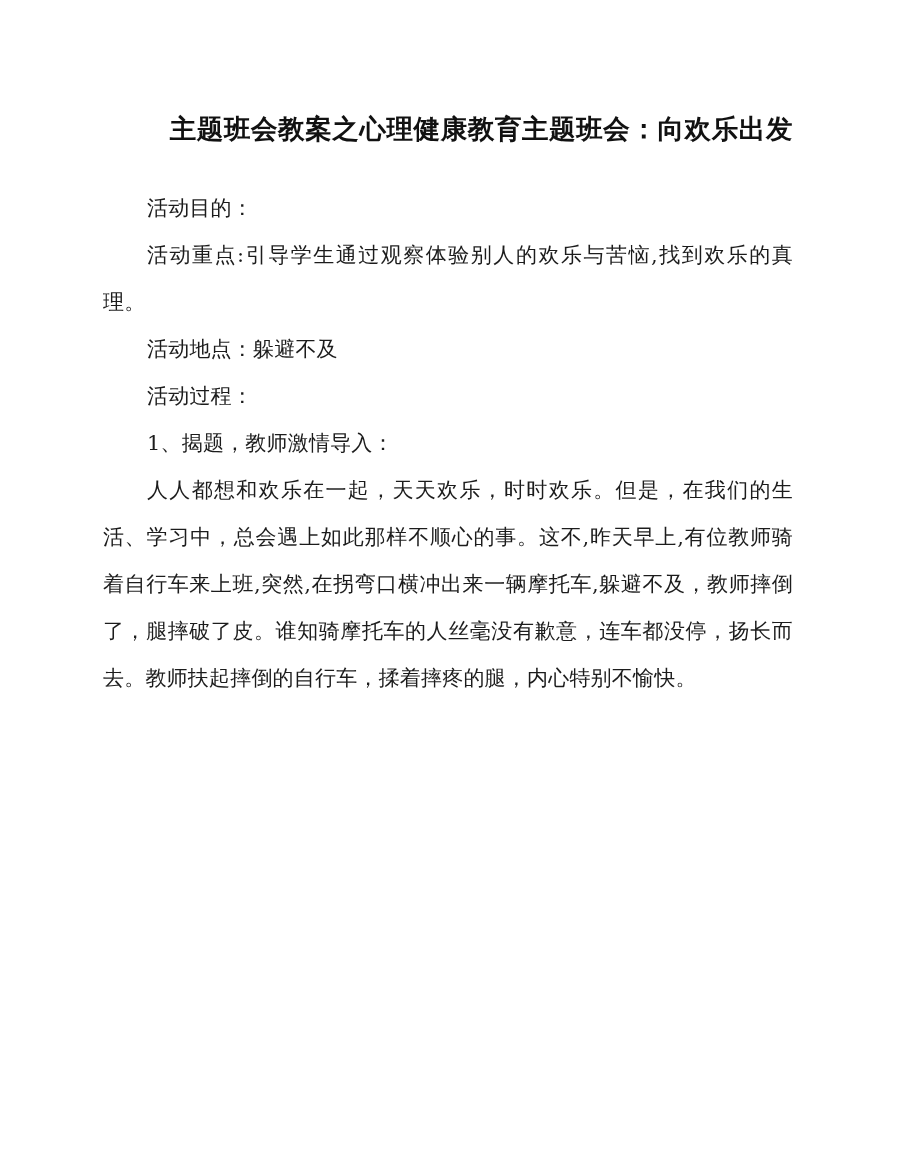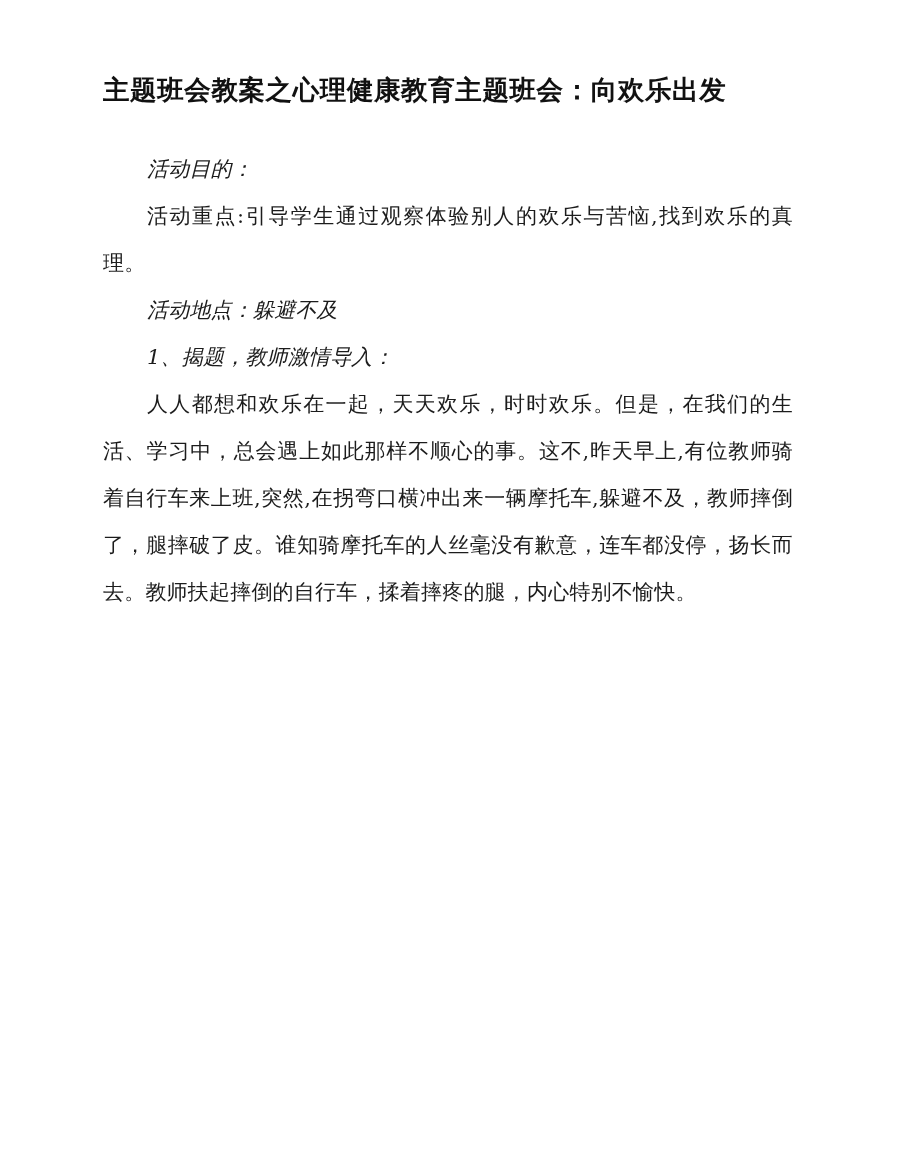--- a/index.html
+++ b/index.html
@@ -20,54 +20,54 @@
     position: absolute;
     left: 103px;
     top: 0;
     width: 690px;
   }
   .doc-title {
     font-size: 26.5px;
     font-weight: bold;
     line-height: 1.2;
     letter-spacing: 0.6px;
-    text-align: left;
+    text-align: right;
     margin: 0;
-    padding-top: 74px;
+    padding-top: 113px;
     white-space: nowrap;
     color: #111111;
   }
   .body-block {
     margin-top: 40px;
   }
   p.para {
     margin: 0;
     font-size: 21px;
     line-height: 47px;
     text-align: justify;
     text-justify: inter-ideograph;
     text-indent: 44px;
     letter-spacing: 0.2px;
     color: #1c1c1c;
   }
   p.para.last-line-left {
     text-align-last: left;
-    font-style: italic;
   }
 </style>
 </head>
 <body>
 
 <div class="page">
   <div class="content">
 
     <h1 class="doc-title">主题班会教案之心理健康教育主题班会：向欢乐出发</h1>
 
     <div class="body-block">
       <p class="para last-line-left">活动目的：</p>
       <p class="para">活动重点:引导学生通过观察体验别人的欢乐与苦恼,找到欢乐的真理。</p>
       <p class="para last-line-left">活动地点：躲避不及</p>
+      <p class="para last-line-left">活动过程：</p>
       <p class="para last-line-left">1、揭题，教师激情导入：</p>
       <p class="para">人人都想和欢乐在一起，天天欢乐，时时欢乐。但是，在我们的生活、学习中，总会遇上如此那样不顺心的事。这不,昨天早上,有位教师骑着自行车来上班,突然,在拐弯口横冲出来一辆摩托车,躲避不及，教师摔倒了，腿摔破了皮。谁知骑摩托车的人丝毫没有歉意，连车都没停，扬长而去。教师扶起摔倒的自行车，揉着摔疼的腿，内心特别不愉快。</p>
     </div>
 
   </div>
 </div>
 
 </body></html>

